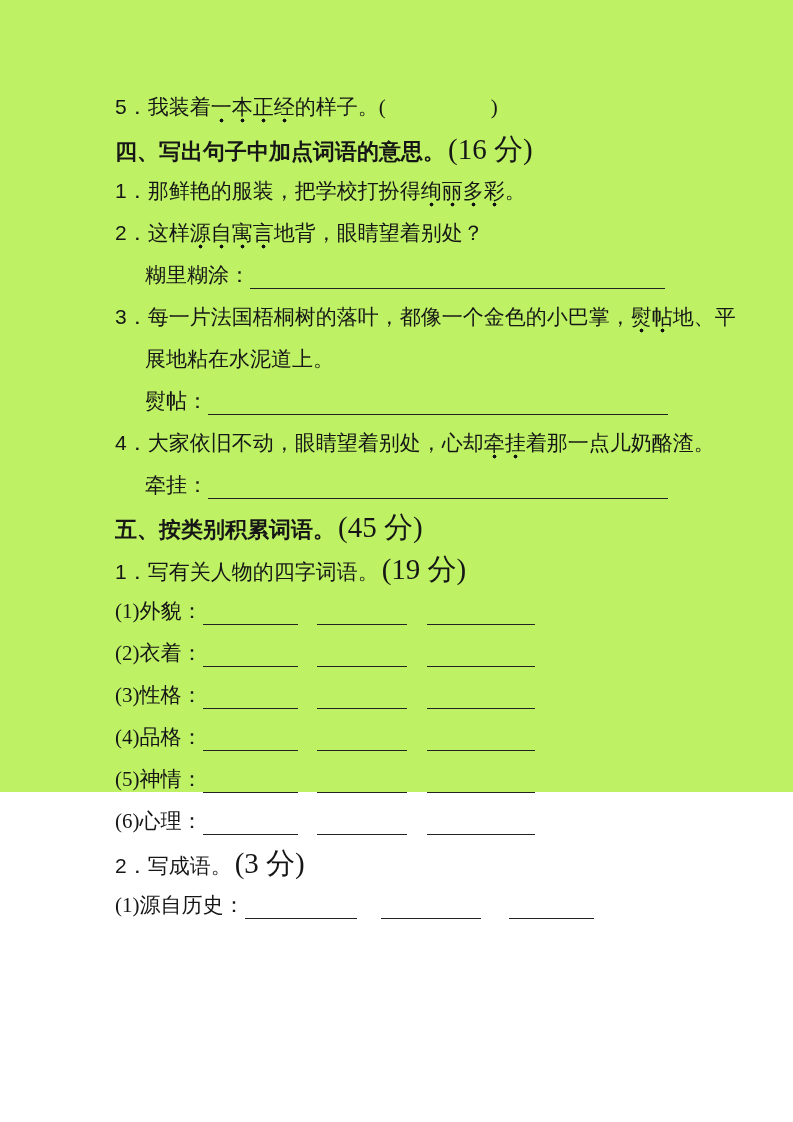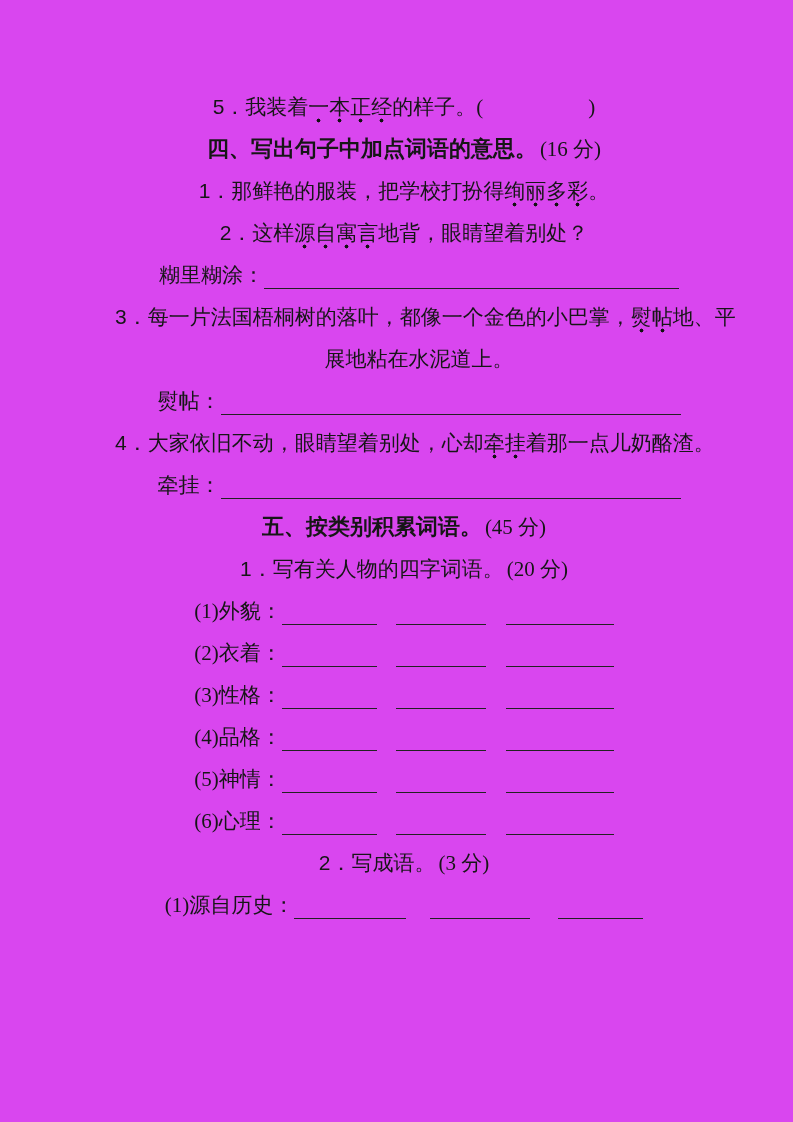--- a/index.html
+++ b/index.html
@@ -6,45 +6,44 @@
     margin: 0;
     padding: 0;
     background: #ffffff;
     width: 793px;
     height: 1122px;
     overflow: hidden;
   }
   .page {
     box-sizing: border-box;
     width: 793px;
-    height: 1122px;
+    height: 792px;
     padding: 86px 100px 0 115px;
     font-family: "Liberation Sans", "DejaVu Sans", sans-serif;
     font-size: 21px;
     color: #161616;
-    background: #d946ef;
-    text-align: center;
+    background: #bef264;
   }
   .row {
     height: 42px;
     line-height: 42px;
     white-space: nowrap;
   }
   .heading {
     font-weight: 700;
     font-size: 22px;
   }
   .serif {
     font-family: "Liberation Serif", "DejaVu Serif", serif;
     font-weight: 400;
   }
   .pts {
     font-family: "Liberation Serif", "DejaVu Serif", serif;
     font-weight: 400;
-    font-size: 21px;
+    font-size: 29px;
     margin-left: 3px;
   }
   .indent {
     margin-left: 30px;
   }
   
   .em {
     display: inline-block;
     line-height: 1;
     padding-bottom: 6px;
@@ -109,21 +108,21 @@
   </div>
   <div class="row indent">
     <span>牵挂：</span><span class="blank w460"></span>
   </div>
 
   <div class="row heading">
     <span>五、</span><span>按类别积累词语。</span><span class="pts">(45 分)</span>
   </div>
 
   <div class="row">
-    <span>1．</span><span>写有关人物的四字词语。</span><span class="pts">(20 分)</span>
+    <span>1．</span><span>写有关人物的四字词语。</span><span class="pts">(19 分)</span>
   </div>
 
   <div class="row">
     <span class="serif">(1)</span><span>外貌：</span><span class="blank cb1"></span><span class="blank cb2"></span><span class="blank cb3"></span>
   </div>
   <div class="row">
     <span class="serif">(2)</span><span>衣着：</span><span class="blank cb1"></span><span class="blank cb2"></span><span class="blank cb3"></span>
   </div>
   <div class="row">
     <span class="serif">(3)</span><span>性格：</span><span class="blank cb1"></span><span class="blank cb2"></span><span class="blank cb3"></span>

